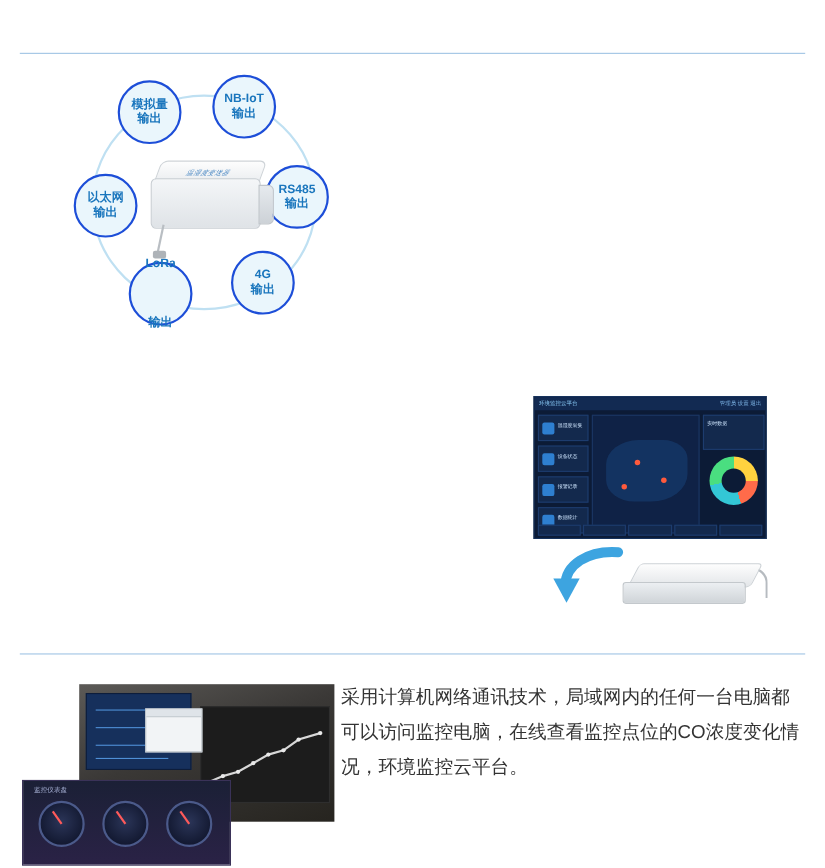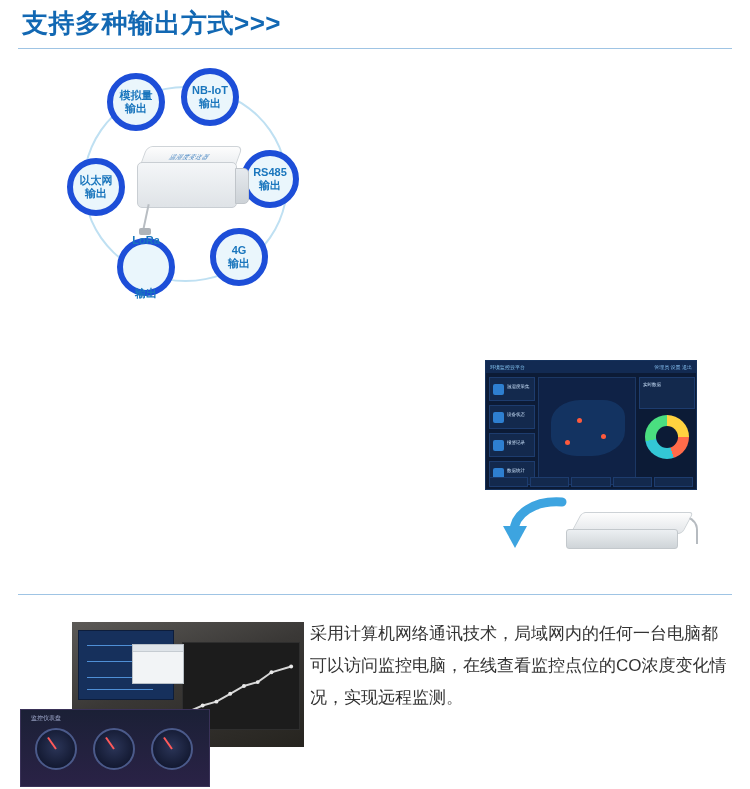--- a/index.html
+++ b/index.html
@@ -69,35 +69,35 @@
     border: 2px solid #bfe0f2;
     border-radius: 50%;
     box-sizing: border-box;
   }
   .bubble {
     position: absolute;
     width: 58px;
     height: 58px;
     border-radius: 50%;
     background: #eaf6fc;
-    border: 6px solid #1d4ed8;
+    border: 2px solid #1d4ed8;
     color: #1a76bd;
     font-size: 11px;
     font-weight: bold;
     line-height: 13px;
     display: flex;
     flex-direction: column;
     align-items: center;
     justify-content: center;
     text-align: center;
     box-sizing: border-box;
   }
   .bubble span { display: block; }
   #bub-0 { left: 62px;  top: 13px; }   
-  #bub-1 { left: 136px; top: 8px;  }   
+  #bub-1 { left: 148px; top: 8px;  }   
   #bub-2 { left: 196px; top: 90px; }   
   #bub-3 { left: 165px; top: 168px;}   
   #bub-4 { left: 72px;  top: 178px; gap: 40px;}   
   #bub-5 { left: 22px;  top: 98px; }   
 
   
   .device {
     position: absolute;
     left: 92px;
     top: 86px;
@@ -451,21 +451,20 @@
     left: 10px; top: 4px;
     font-size: 6px;
     color: #aab4d8;
   }
 </style>
 </head>
 <body>
 
 <div class="page">
 
-  <div class="section-title" id="title-output">支持多种输出方式&gt;&gt;&gt;</div>
   <div class="divider" id="divider-1"></div>
 
   <div class="diagram">
     <div class="ring"></div>
 
     <div class="bubble" id="bub-0">
       <span>模拟量</span>
       <span>输出</span>
     </div>
     <div class="bubble" id="bub-1">
@@ -589,14 +588,14 @@
     </div>
 
     <div class="gauge-panel">
       <div class="gauge-title">监控仪表盘</div>
       <div class="gauge" id="g1"></div>
       <div class="gauge" id="g2"></div>
       <div class="gauge" id="g3"></div>
     </div>
   </div>
 
-  <div class="para" id="para-remote">采用计算机网络通讯技术，局域网内的任何一台电脑都可以访问监控电脑，在线查看监控点位的CO浓度变化情况，实现远程监测。</div>
+  <div class="para" id="para-remote">采用计算机网络通讯技术，局域网内的任何一台电脑都可以访问监控电脑，在线查看监控点位的CO浓度变化情况，环境监控云平台。</div>
 </div>
 
 </body></html>

